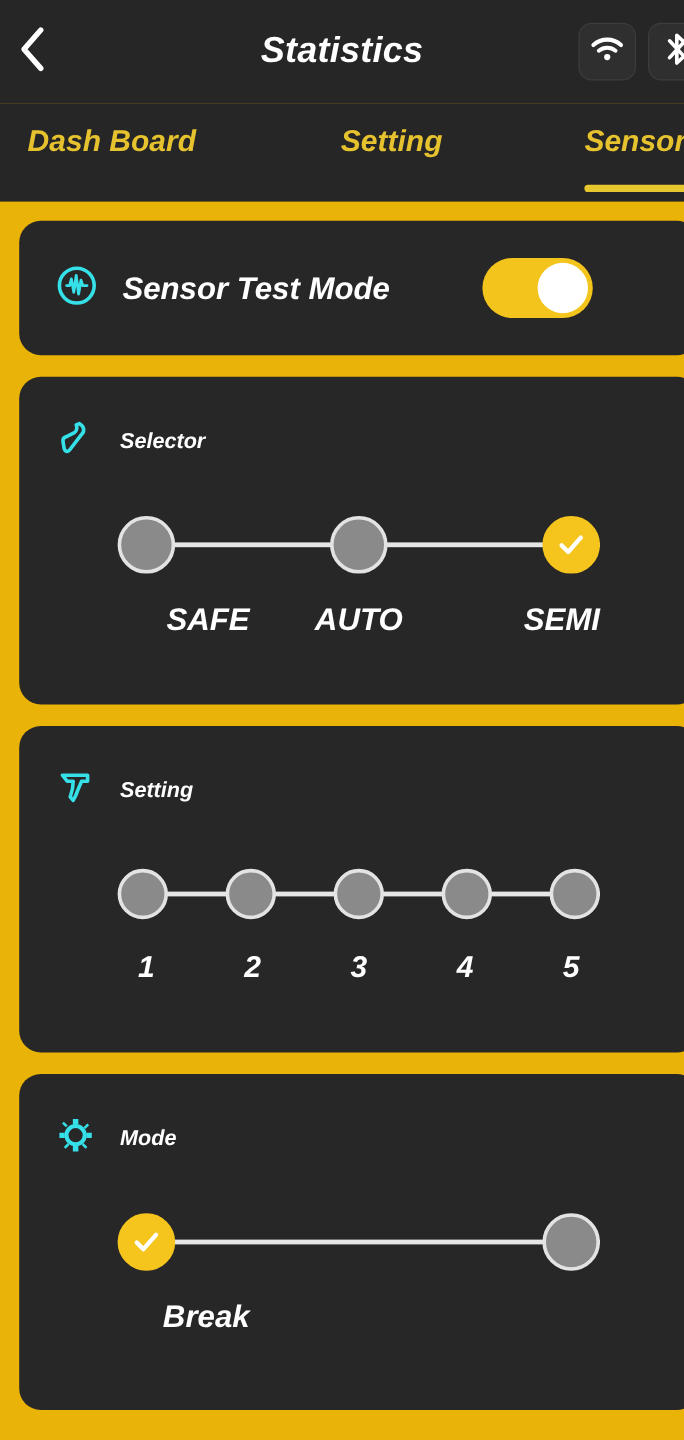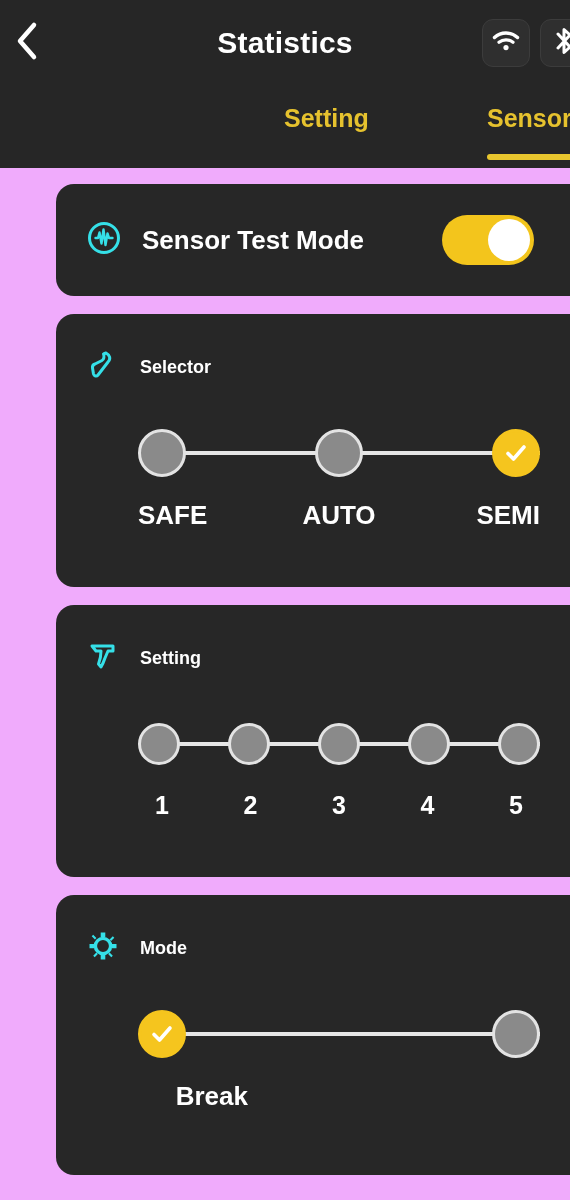--- a/index.html
+++ b/index.html
@@ -10,22 +10,23 @@
     overflow: hidden;
     background: #141414;
     font-family: "Liberation Sans", sans-serif;
     -webkit-font-smoothing: antialiased;
   }
 
   .phone {
     position: relative;
     width: 570px;
     height: 1200px;
-    background: #f0abfc;
+    background: #eab308;
     overflow: hidden;
+    font-style: italic;
   }
 
   
   .header {
     position: relative;
     height: 86px;
     background: #262626;
     display: flex;
     align-items: center;
   }
@@ -102,21 +103,20 @@
     left: 487px;
     width: 90px;
     height: 6px;
     border-radius: 3px;
     background: #e8c62e;
   }
 
   
   .content {
     padding: 16px 0 0 0;
-    margin-left: 40px;
   }
 
   .card {
     position: relative;
     margin: 0 0 18px 16px;
     width: 566px;
     background: #272727;
     border-radius: 18px;
   }
 
@@ -225,21 +225,21 @@
     margin-top: 16px;
   }
   .step-label {
     color: #ffffff;
     font-size: 26px;
     font-weight: bold;
     text-align: center;
     width: 110px;
   }
   .step-label.num { width: 48px; font-size: 25px; }
-  .labels-3 .step-label:first-child { text-align: left; }
+  .labels-3 .step-label:first-child { text-align: right; }
   .labels-3 .step-label:last-child  { text-align: right; }
   .labels-2 .step-label:first-child { text-align: left; }
   .labels-2 .step-label:last-child  { text-align: right; }
 </style>
 </head>
 <body>
 
 <div class="phone">
 
   <div class="header">
@@ -267,20 +267,21 @@
         <span>
           <svg width="22" height="30" viewBox="0 0 22 30">
             <path d="M5 8 L17 21 L11 26.5 L11 3.5 L17 9 L5 22" fill="none" stroke="#ffffff" stroke-width="3" stroke-linecap="round" stroke-linejoin="round"></path>
           </svg>
         </span>
       </div>
     </div>
   </div>
 
   <div class="tabs">
+    <div class="tab tab-0">Dash Board</div>
     <div class="tab tab-1">Setting</div>
     <div class="tab tab-2">Sensor</div>
     <div class="tab-underline"></div>
   </div>
 
   <div class="content">
 
     <div class="card card-toggle">
       <div class="toggle-row">
         <span class="icon-cyan">

